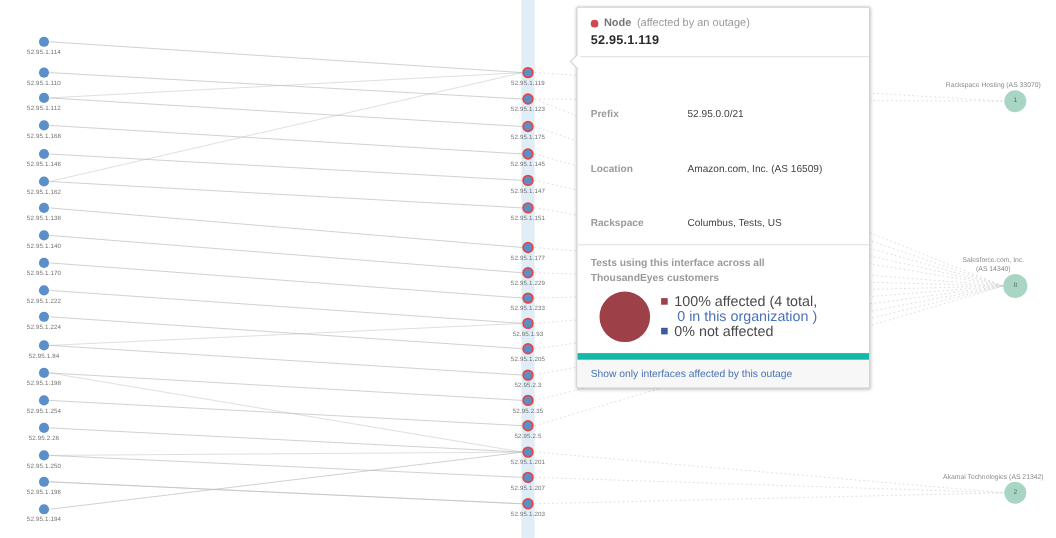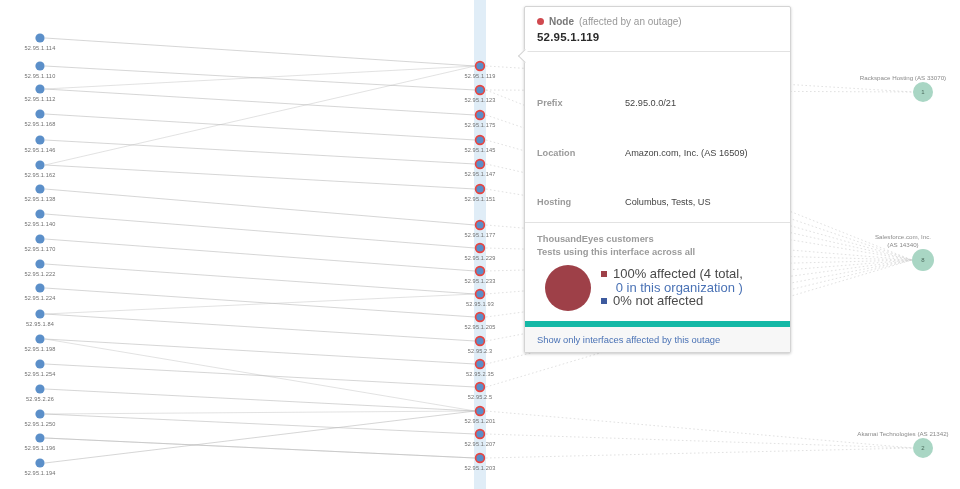--- a/index.html
+++ b/index.html
@@ -348,29 +348,29 @@
     <div class="tt-body">
       <div class="tt-row">
         <span class="k">Prefix</span>
         <span class="v">52.95.0.0/21</span>
       </div>
       <div class="tt-row">
         <span class="k">Location</span>
         <span class="v">Amazon.com, Inc. (AS 16509)</span>
       </div>
       <div class="tt-row">
-        <span class="k">Hosting</span>
+        <span class="k">Rackspace</span>
         <span class="v">Columbus, Tests, US</span>
       </div>
     </div>
 
     <div class="tt-sec">
       <div class="tt-sec-title">
+        <div>Tests using this interface across all</div>
         <div>ThousandEyes customers</div>
-        <div>Tests using this interface across all</div>
       </div>
       <div class="tt-stats">
         <div class="tt-pie"></div>
         <div class="tt-legend">
           <div class="tt-leg-row">
             <span class="sq red"></span>
             <span>
               <span class="leg-txt">100% affected (4 total,</span><br>
               <span class="leg-org">0 in this organization )</span>
             </span>

